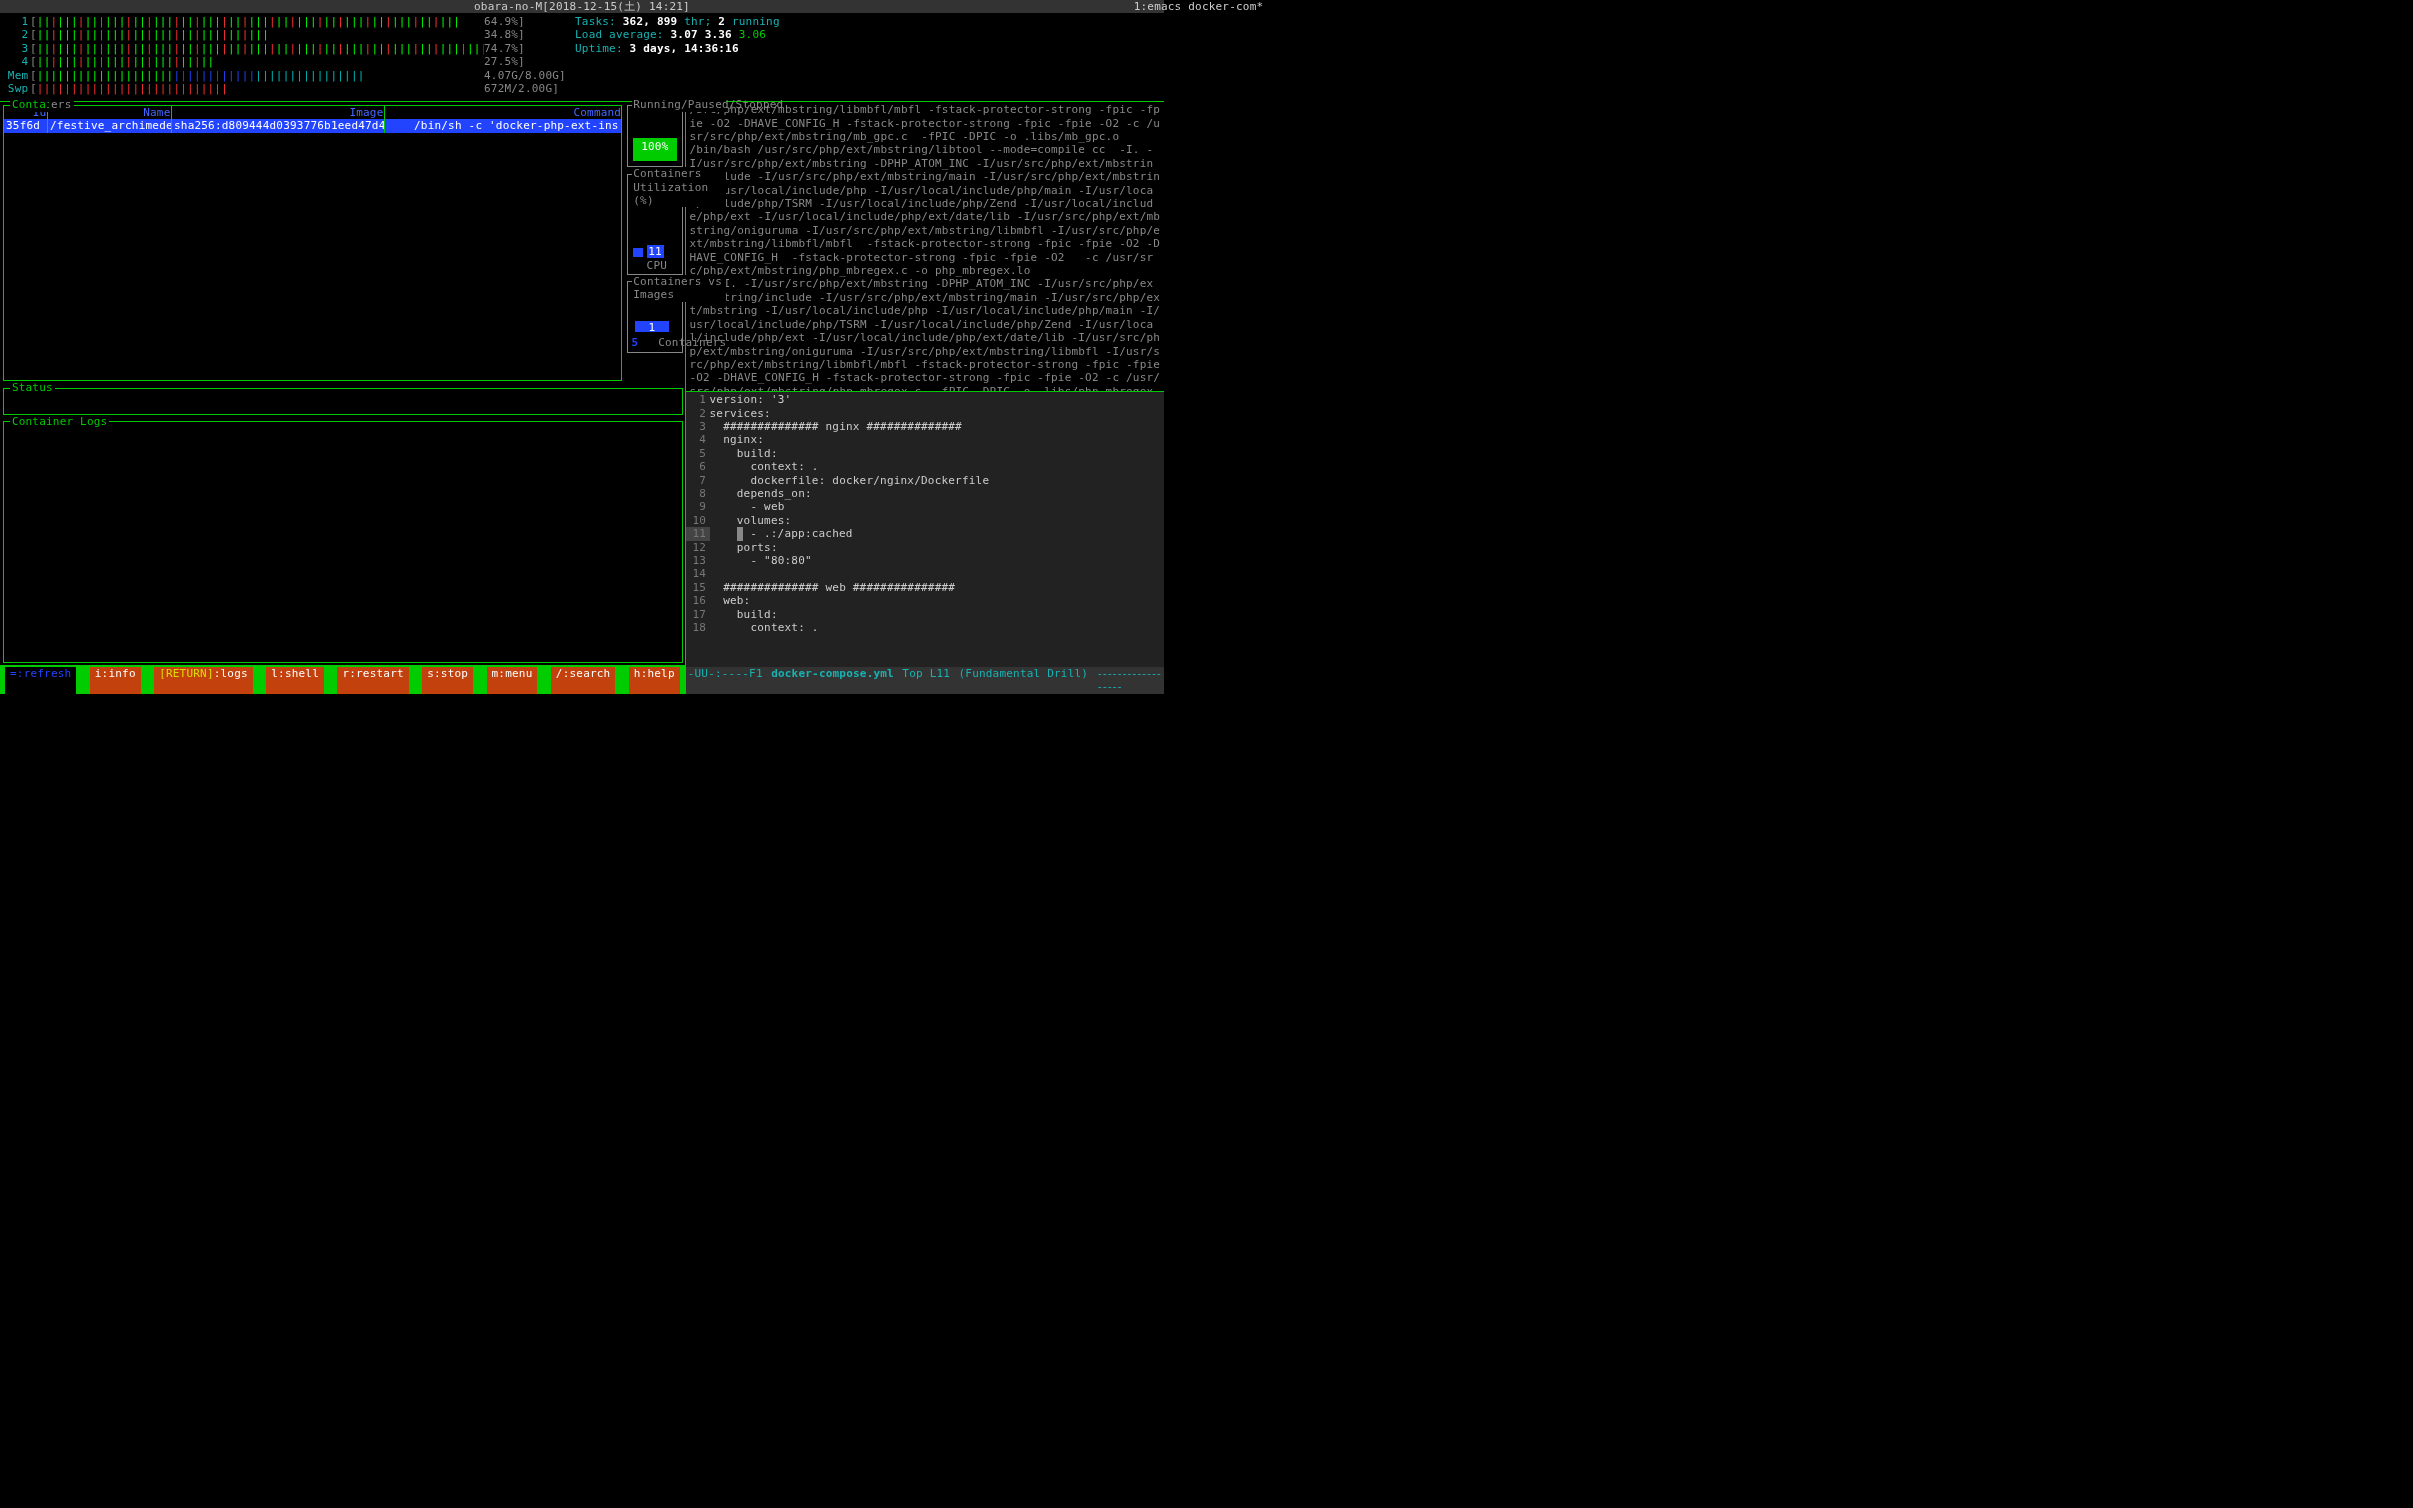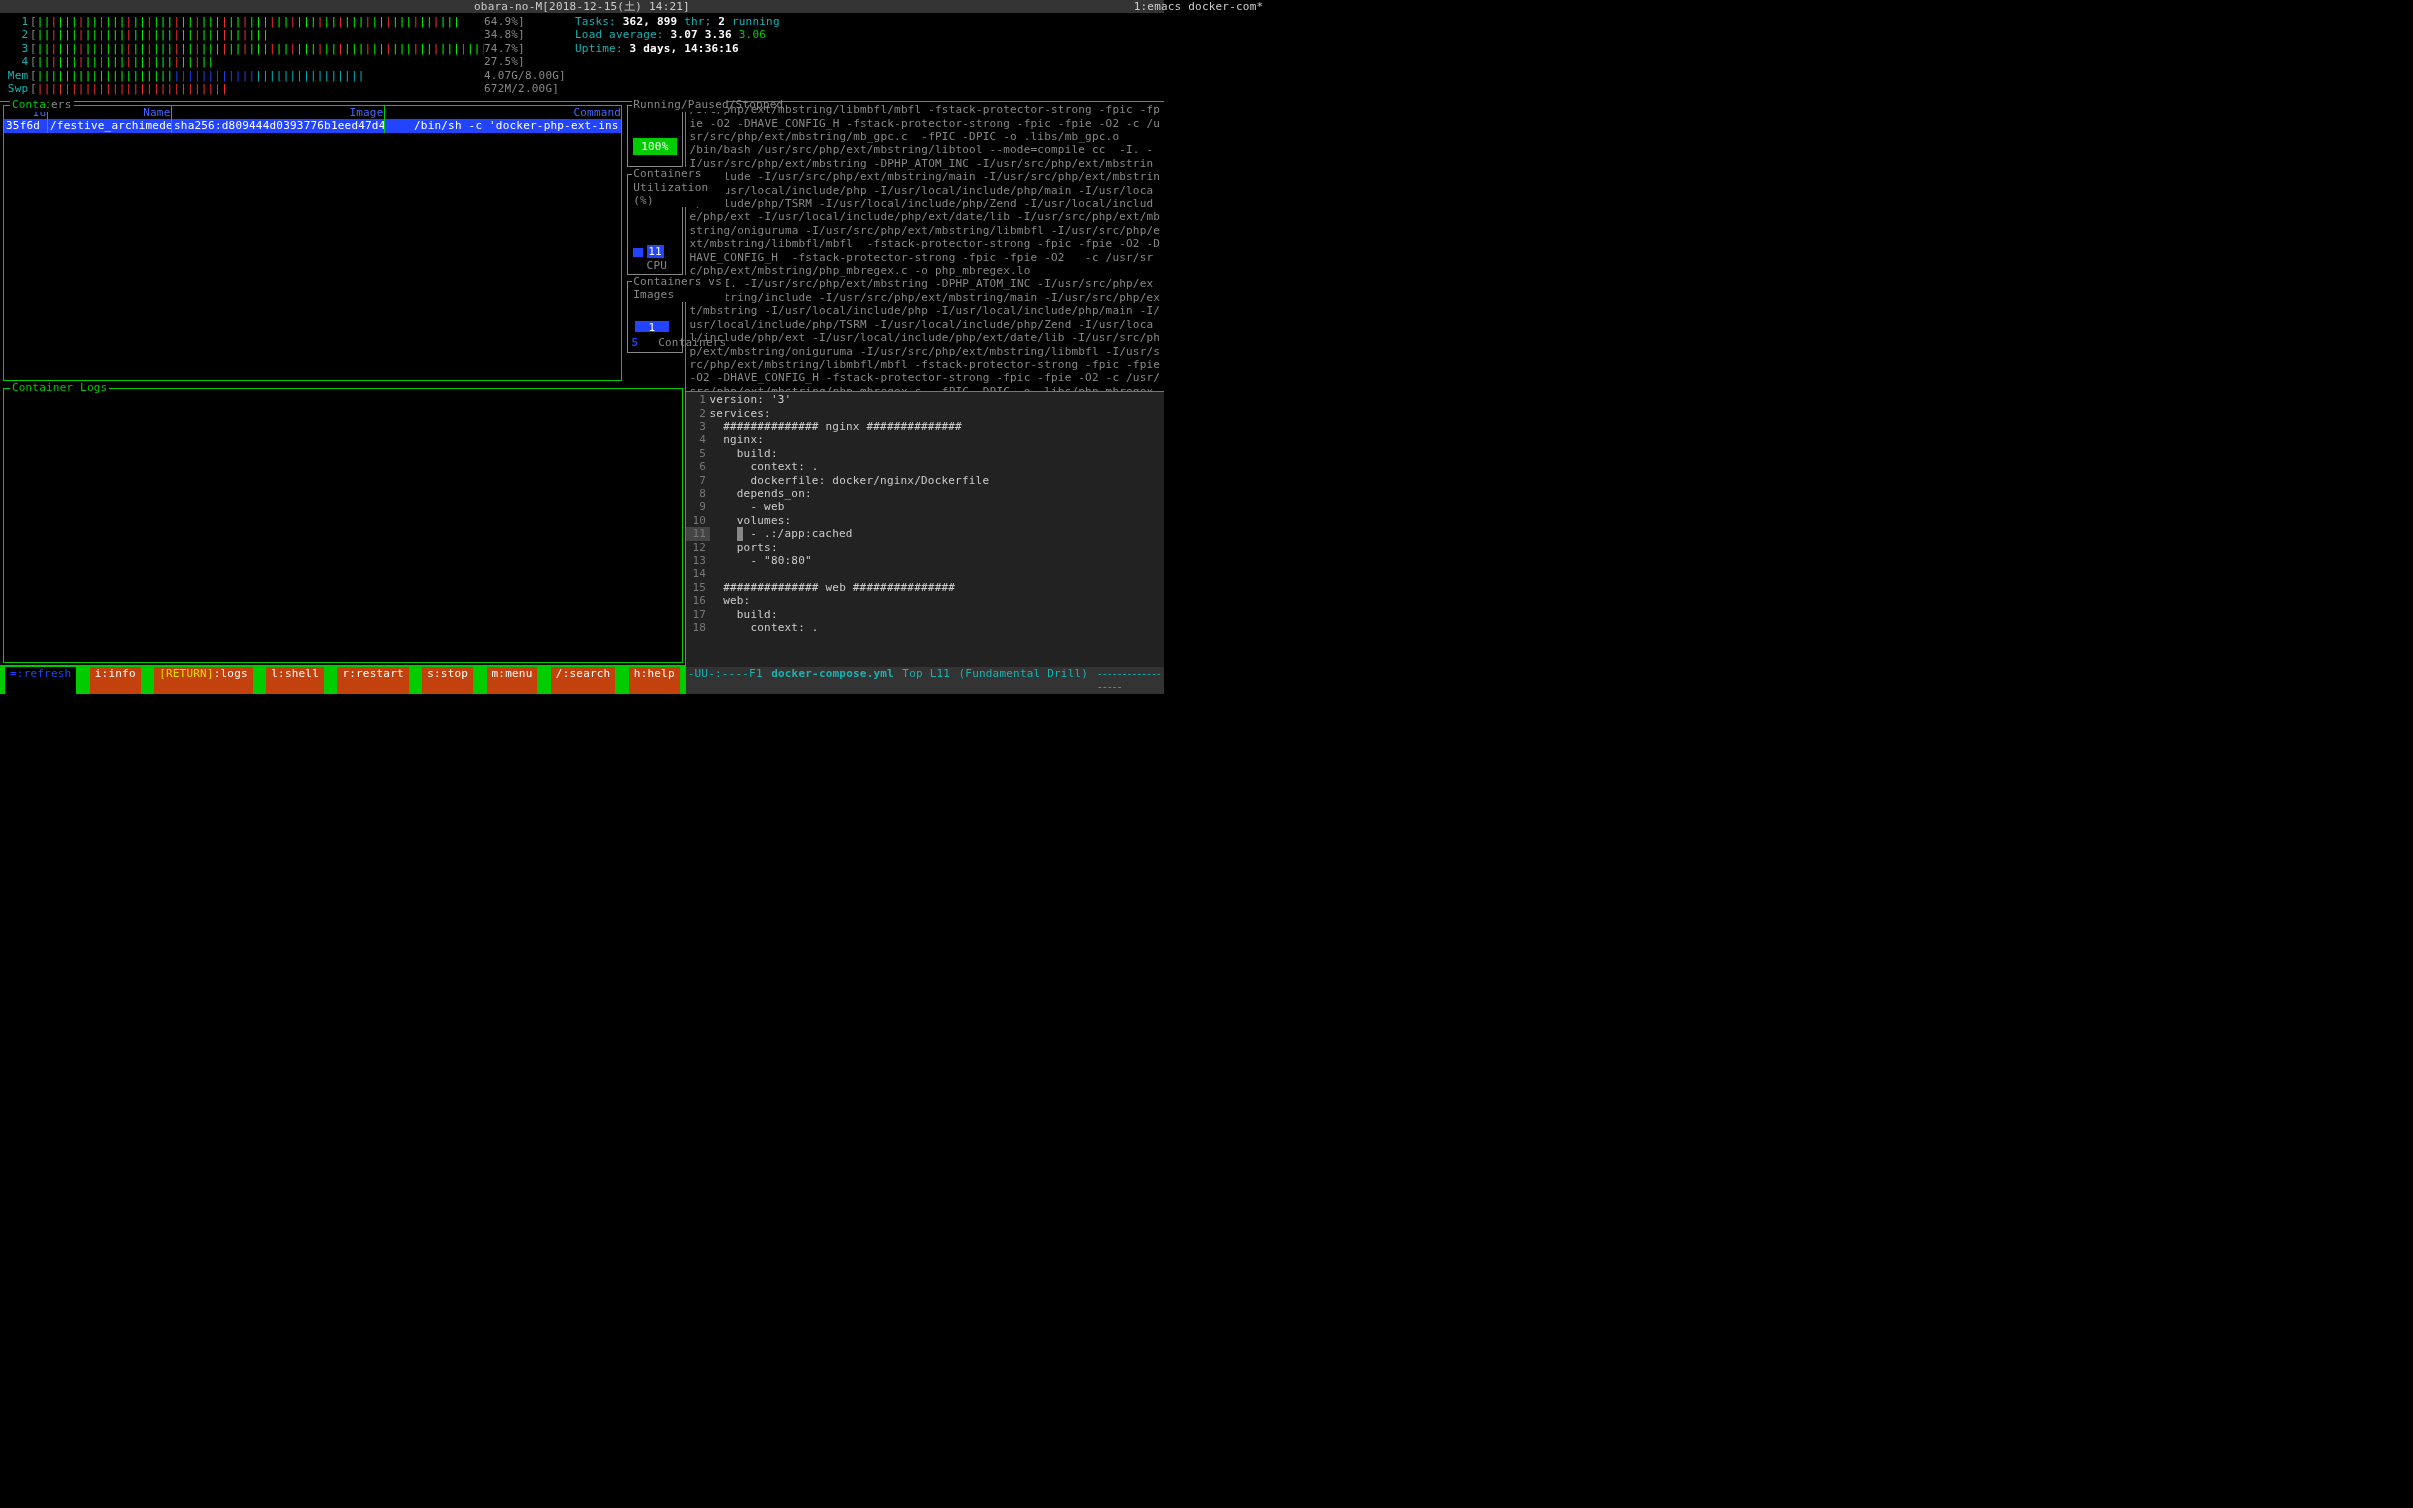--- a/index.html
+++ b/index.html
@@ -55,21 +55,21 @@
   .col-id { width: 44px;}
   .col-name { width: 124px;}
   .col-image { width: 213px;}
   .col-cmd { flex: 1;}
   .ctable-r { display: flex; background: #24f; color: #fff;}
   .ctable-r > div { padding: 0 2.5px; white-space: nowrap; overflow: hidden;}
 
   .side-widgets { width: 107px; display: flex; flex-direction: column;}
   .widget { border: 0.8px solid #888; margin: 3.4px 2.5px; position: relative; color: #888;}
   .w-label { position:absolute; top:-7.5px; left:3.4px; background:#000; padding:0 1.7px; font-size:11px; color:#888; width: 94px;}
-  .meter { background: #0c0; color:#fff; text-align:center; margin:32px 5px 5px 5px; height: 17px; line-height:18.4px;}
+  .meter { background: #0c0; color:#fff; text-align:center; margin:32px 5px 5px 5px; height: 23px; line-height:18.4px;}
   .util { height: 101px;}
   .util-bar { position:absolute; bottom: 17px; left:5px; width:10px; height:8.4px; background:#24f;}
   .util-txt { position:absolute; bottom:1.7px; left:18.4px; color:#888;}
   .util-zero { position:absolute; bottom:17px; left:18.4px; color:#888;}
   .cvi { height: 72px;}
   .cvi-bar1 { position:absolute; left:6.7px; bottom:20px; width:34px; height:11.7px; background:#24f; color:#fff; text-align:center;}
   .cvi-bar2n { position:absolute; left:3.4px; bottom:3.4px; color:#24f; font-weight:bold;}
   .cvi-txt { position:absolute; left:30px; bottom:3.4px; color:#888;}
 
   .status-box { height: 27px; margin: 5px 2.5px 1.7px 2.5px;}
@@ -175,20 +175,23 @@
           <div class="util-txt"><span style="background:#24f;color:#fff;padding:0 1.7px">11</span> <span>CPU</span></div>
         </div>
         <div class="widget cvi">
           <div class="w-label">Containers vs Images</div>
           <div class="cvi-bar1">1</div>
           <div class="cvi-bar2n">5</div>
           <div class="cvi-txt">Containers</div>
         </div>
       </div>
     </div>
+    <div class="box status-box">
+      <span class="box-label">Status</span>
+    </div>
     <div class="box logs-box">
       <span class="box-label">Container Logs</span>
     </div>
     <div class="footer">
       <div class="footer-btns" id="footer-btns">
           <span class="fbtn active">=:refresh</span>
           <span class="fbtn">i:info</span>
           <span class="fbtn"><span class="y">[RETURN]</span>:logs</span>
           <span class="fbtn">l:shell</span>
           <span class="fbtn">r:restart</span>

